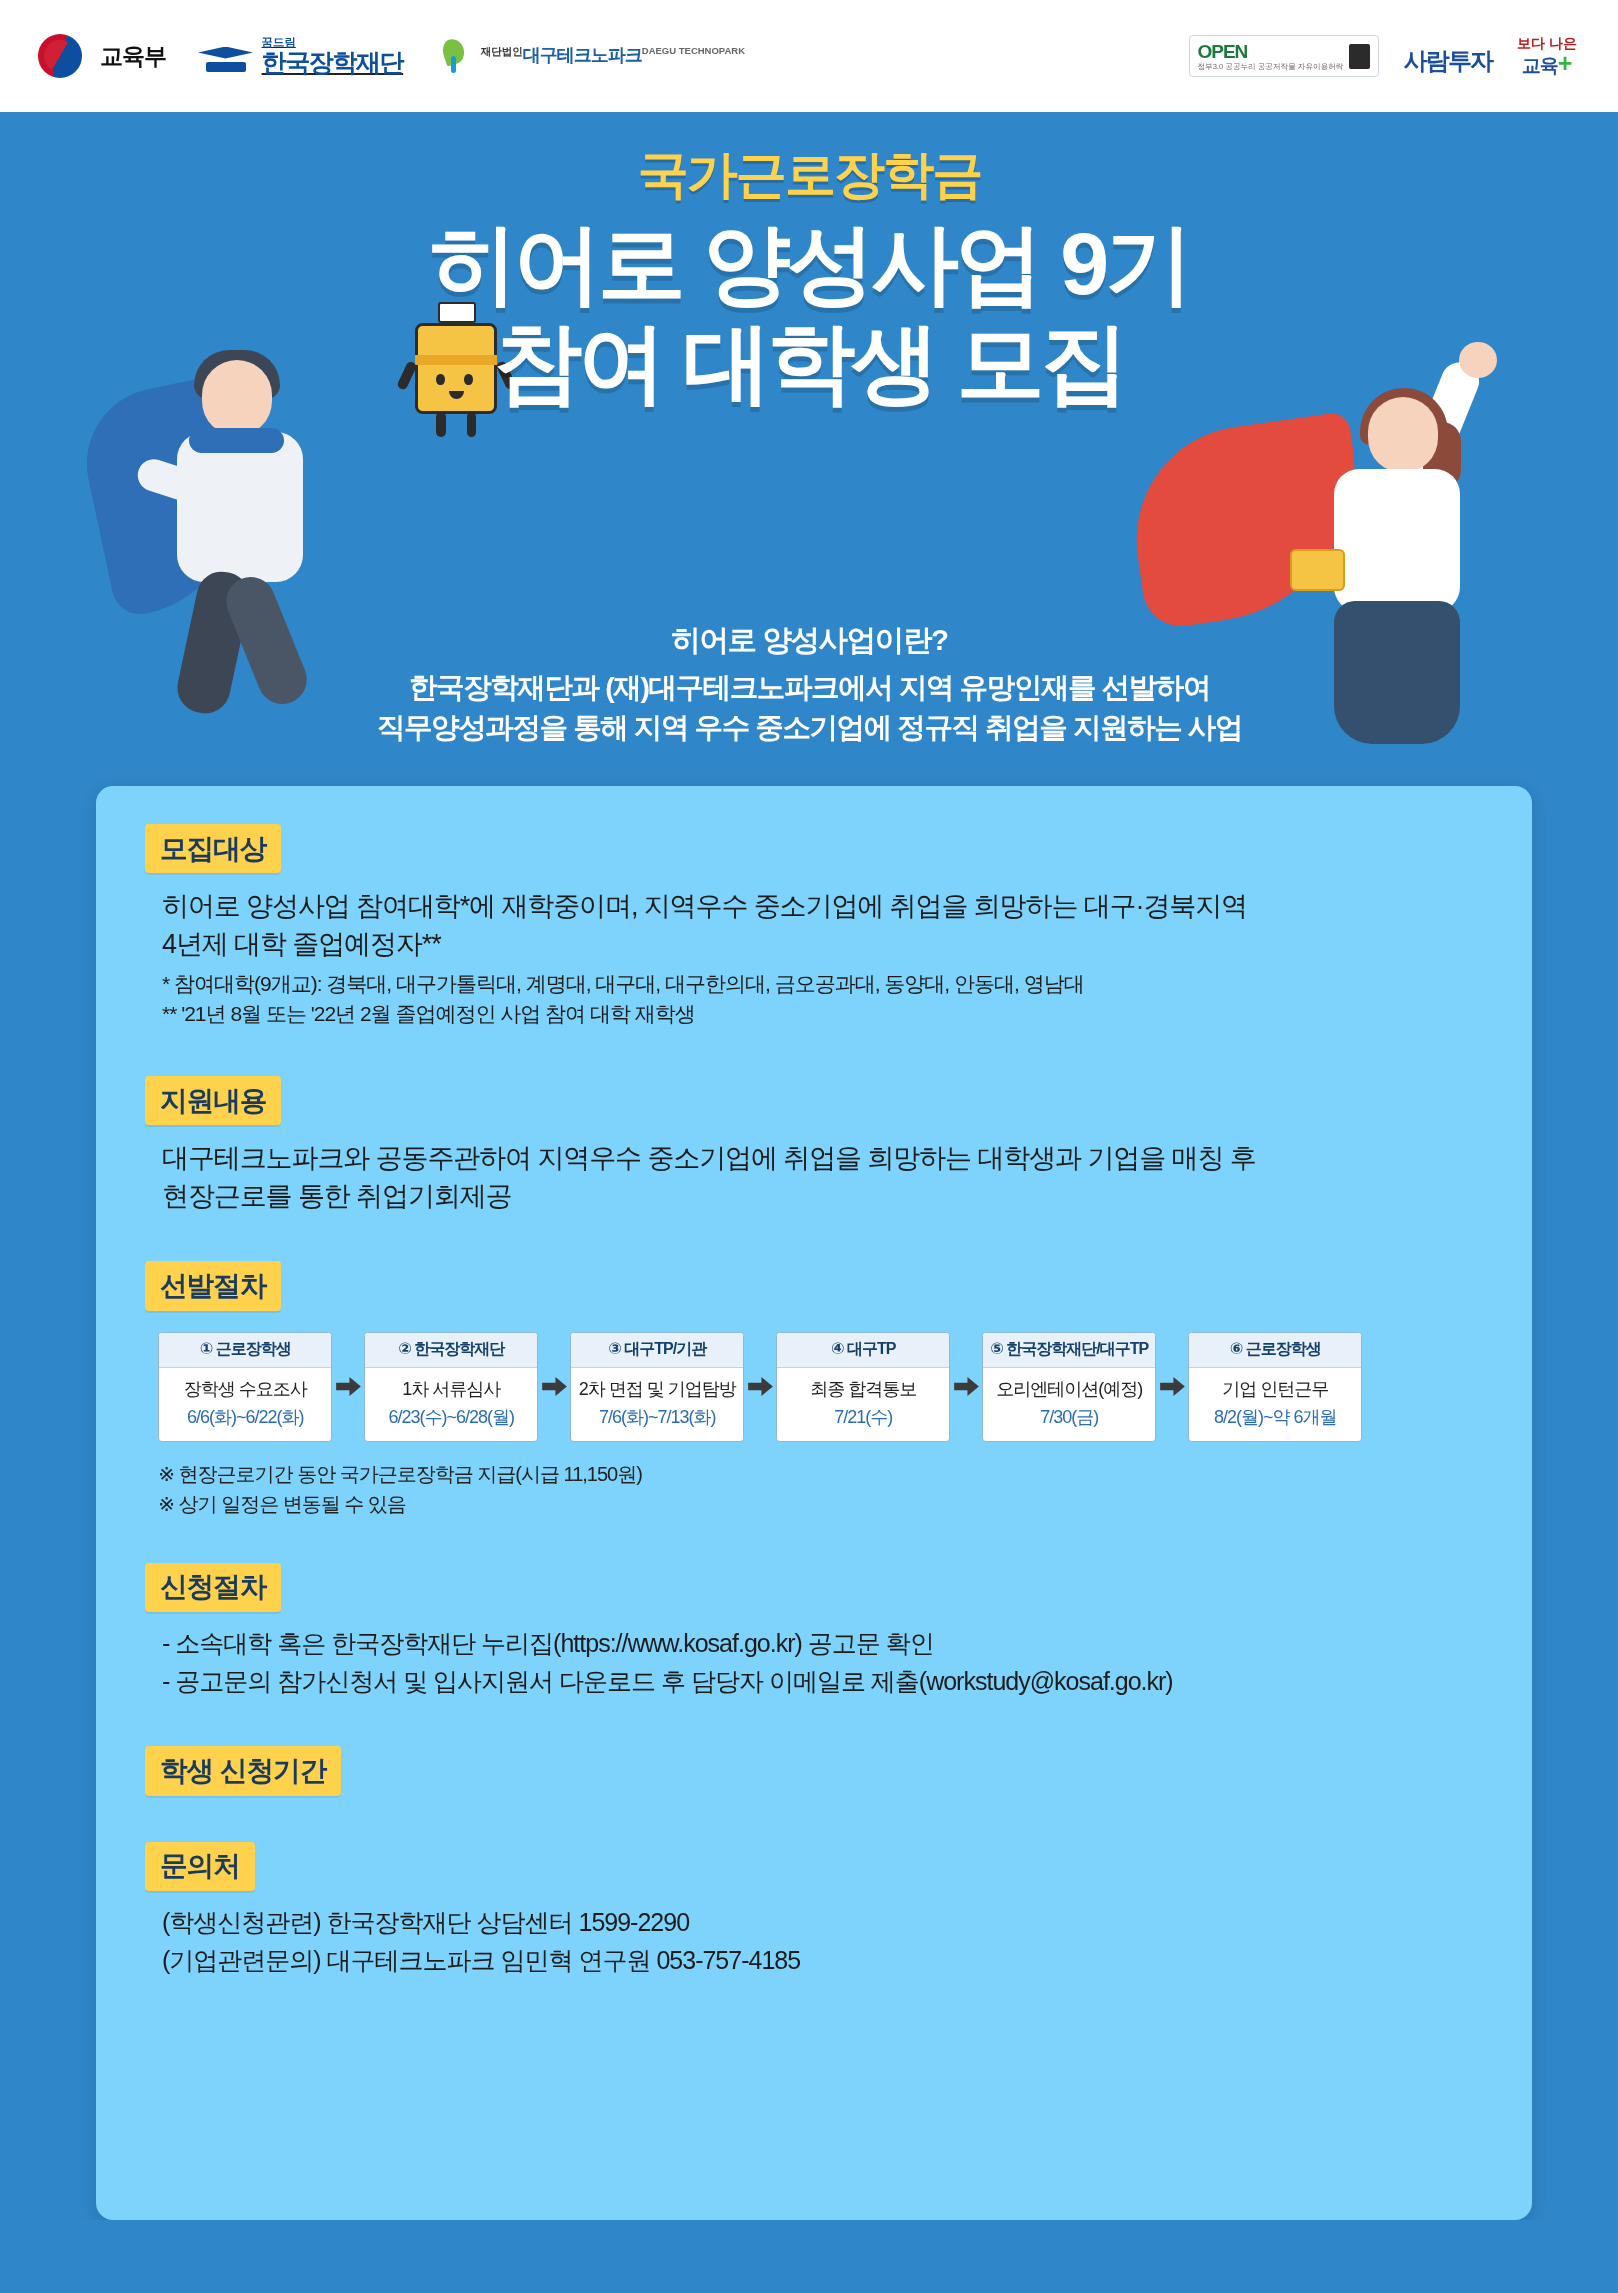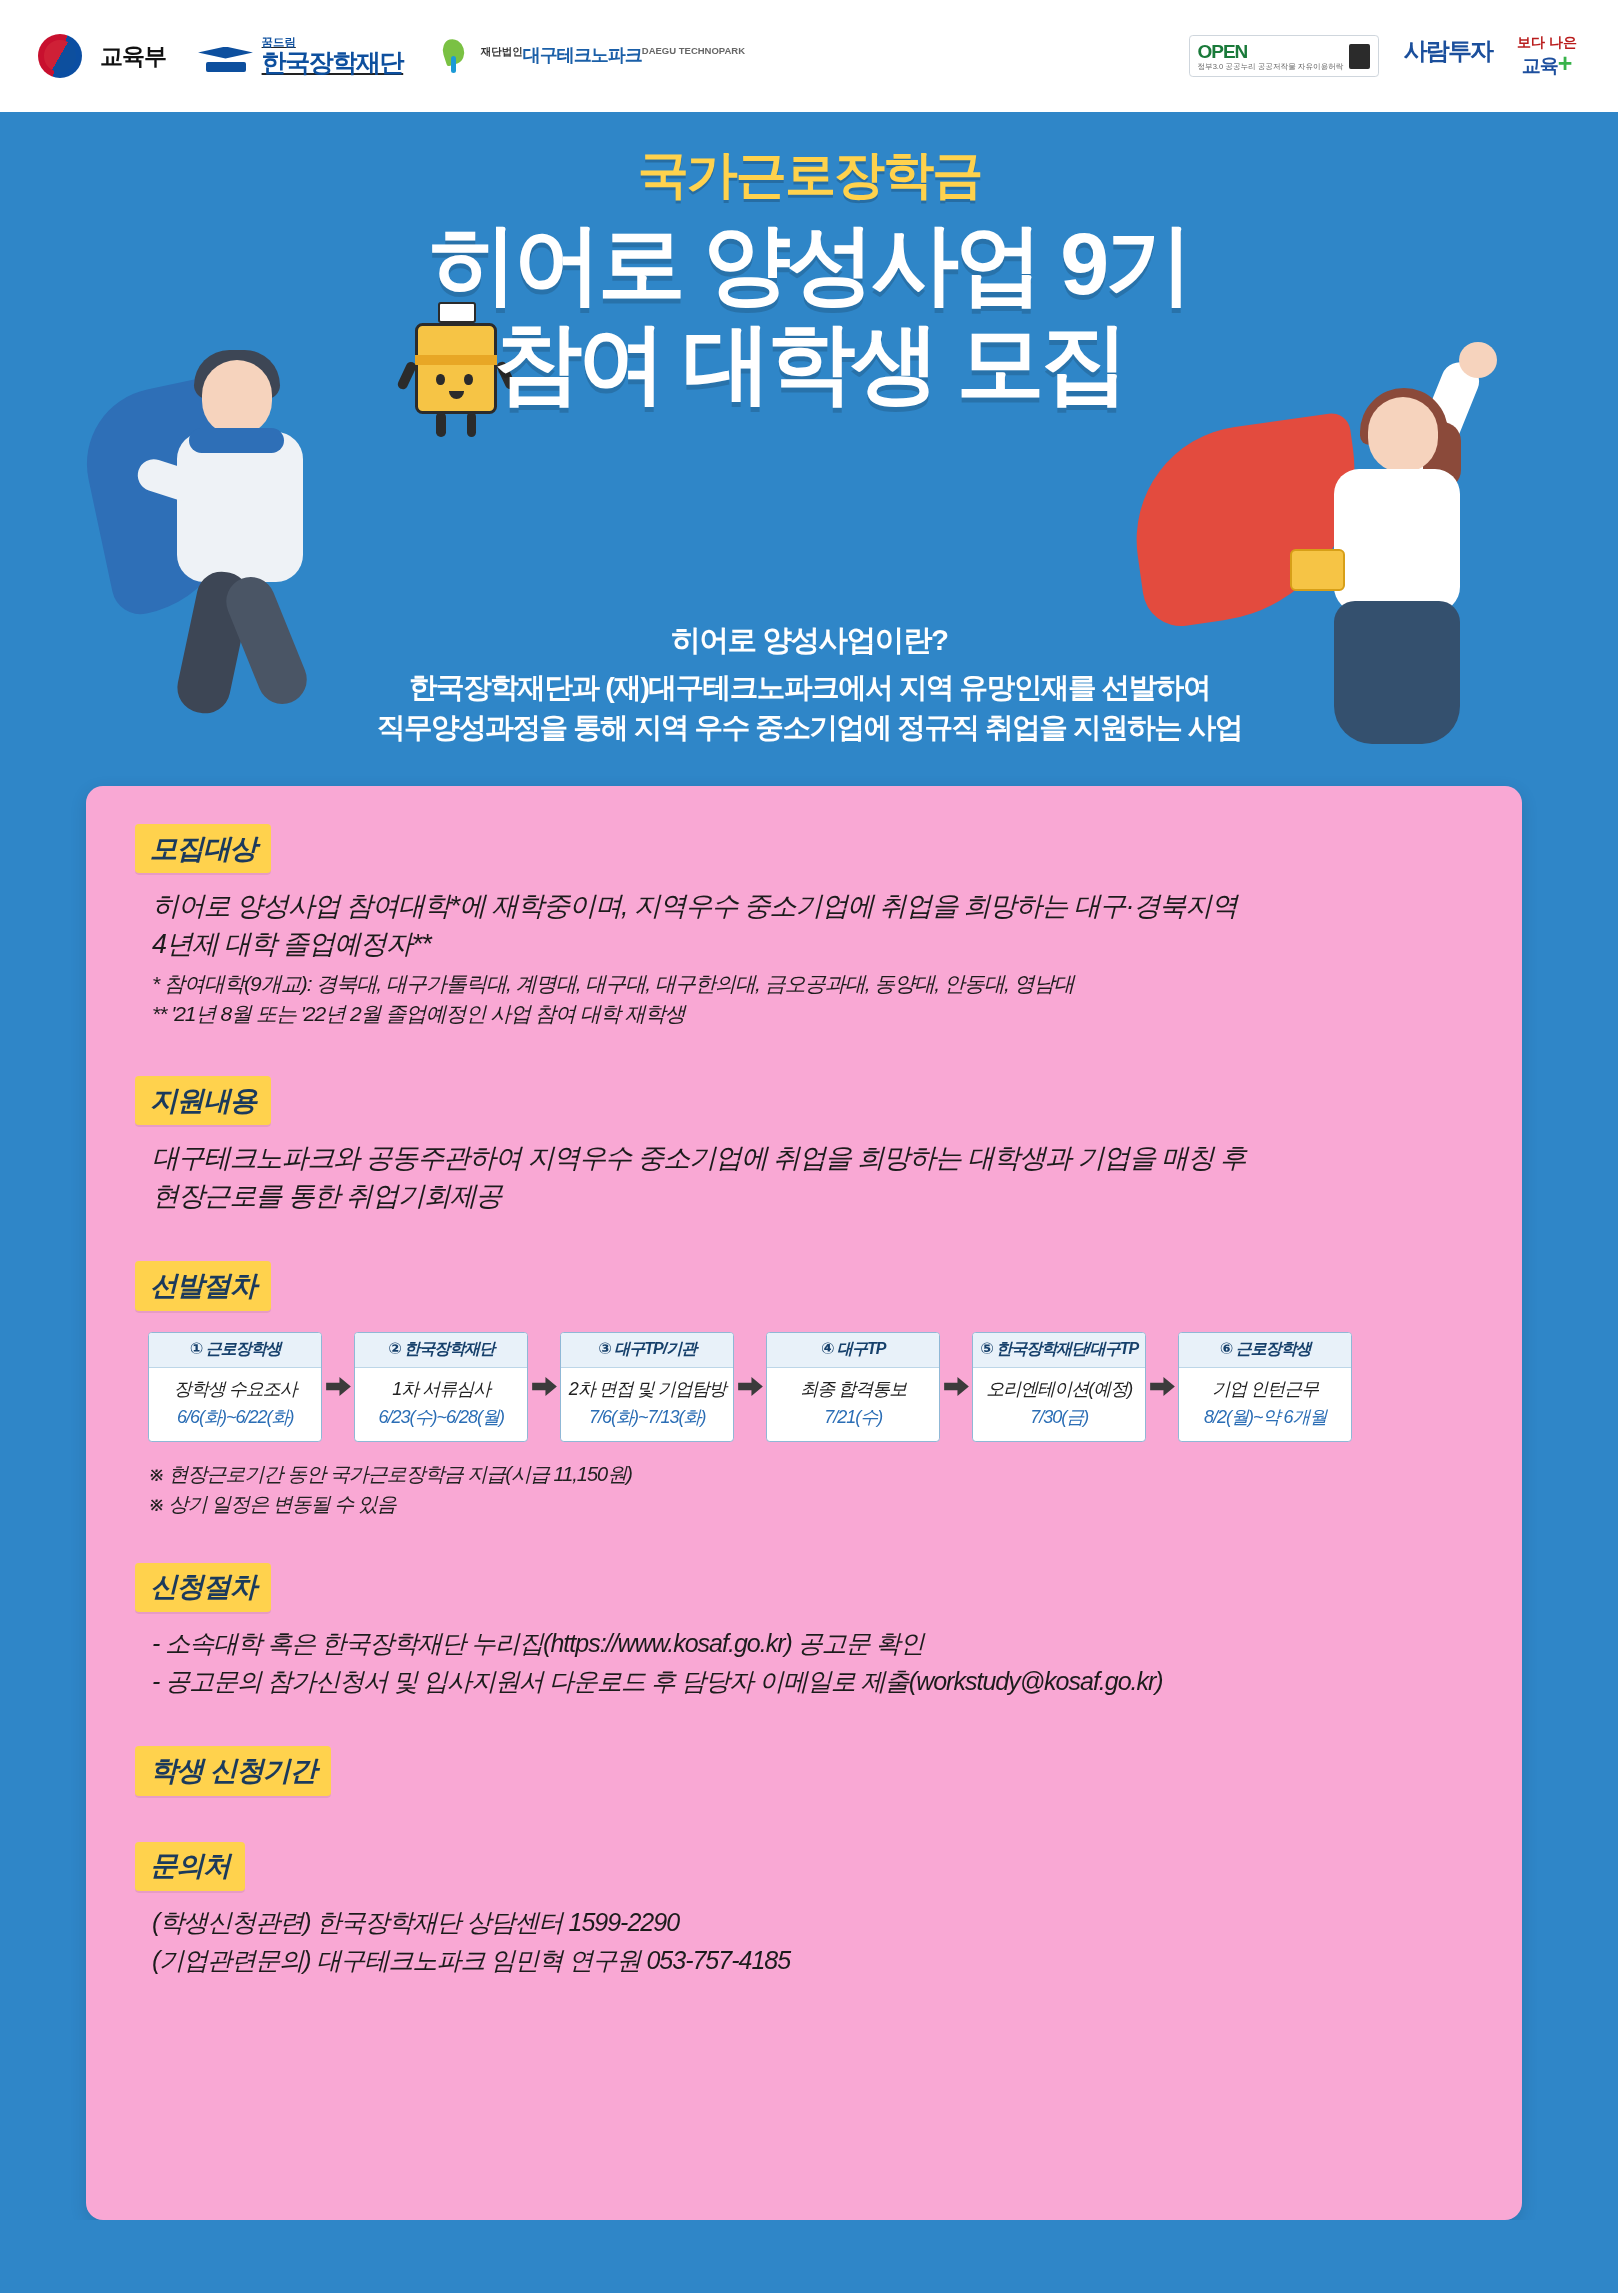--- a/index.html
+++ b/index.html
@@ -13,21 +13,21 @@
     overflow: hidden;
   }
 
   
   .topbar {
     position: absolute; top: 0; left: 0; width: 1619px; height: 112px;
     background: #ffffff;
     display: flex; align-items: center;
   }
   .logos-left { display:flex; align-items:center; gap: 32px; margin-left: 38px; }
-  .logos-right { display:flex; align-items:flex-start; gap: 25px; margin-left: auto; margin-right: 42px; }
+  .logos-right { display:flex; align-items:flex-end; gap: 25px; margin-left: auto; margin-right: 42px; }
 
   .logo-moe { display:flex; align-items:center; gap:18px; }
   .taegeuk {
     width: 44px; height: 44px; border-radius: 50%;
     background:
       radial-gradient(circle at 50% 50%, #0b4ea2 0 48%, transparent 48%),
       conic-gradient(from 200deg, #c8102e 0 50%, #0b4ea2 50% 100%);
     position: relative;
   }
   .taegeuk::after{
@@ -131,25 +131,24 @@
   .hero-girl .hair{ position:absolute; left:169px; top:-9.5px; width:88px;height:57px;background:#8b4a3a;border-radius:44px 44px 9.5px 9.5px;}
   .hero-girl .pony{ position:absolute; left:232px; top:25px; width:38px;height:67px;background:#8b4a3a;border-radius:19px;}
   .hero-girl .body{ position:absolute; left:143px; top:72px; width:126px;height:143px;background:#ffffff;border-radius:25px;}
   .hero-girl .arm{ position:absolute; left:234px; top:-38px; width:38px;height:124px;background:#ffffff;border-radius:19px; transform:rotate(22deg);}
   .hero-girl .fist{ position:absolute; left:268px; top:-55px; width:38px;height:36px;background:#f6d3bd;border-radius:50%;}
   .hero-girl .legs{ position:absolute; left:143px; top:204px; width:126px;height:143px;background:#34506e;border-radius:21px 21px 38px 38px;}
   .hero-girl .bag{ position:absolute; left:99px; top:152px; width:55px;height:42px;background:#f6c445;border-radius:5.7px;border:2.9px solid #d79f18;}
 
   
   .card{
-    position:absolute; left:86px; top:786px; width:1436px; height: 1434px;
-    background:#f9a8d4; border-radius:17px;
+    position:absolute; left:96px; top:786px; width:1436px; height: 1434px;
+    background:#7dd3fc; border-radius:17px;
     box-shadow: 0 5.7px 17px rgba(0,0,0,.12);
     padding: 38px 49px;
-    font-style: italic;
   }
   .sec{ margin-bottom: 9.5px; }
   .sec-head{
     display:inline-block;
     background:#ffd24d; color:#1b3a5c; font-weight:800; letter-spacing:-1px;
     font-size:27.6px; padding: 5.7px 15px 6.7px; border-radius:3.8px;
     box-shadow: 0 1.9px 0 rgba(0,0,0,.07);
   }
   .sec-body{ margin: 13.3px 0 0 17px; }
   .l-big{ font-size:27px; line-height:1.42; letter-spacing:-1.1px; color:#1c1c1c;}

